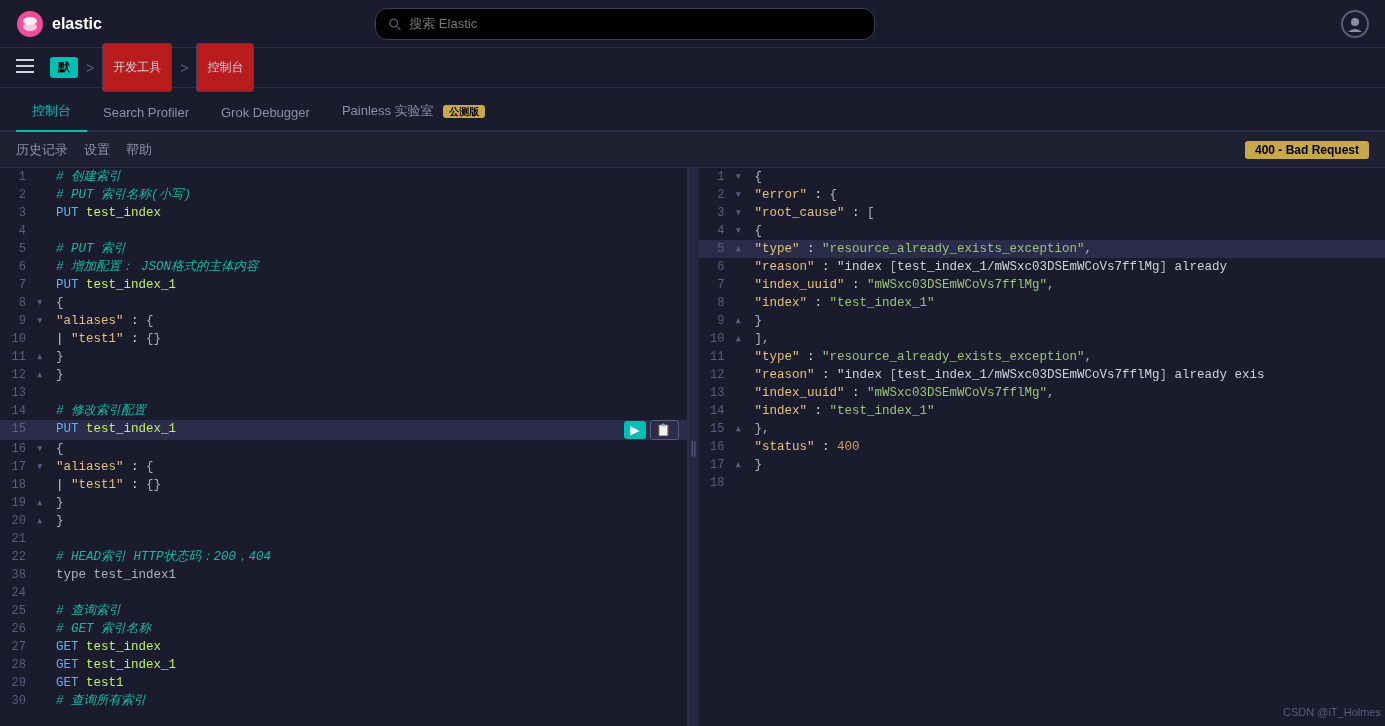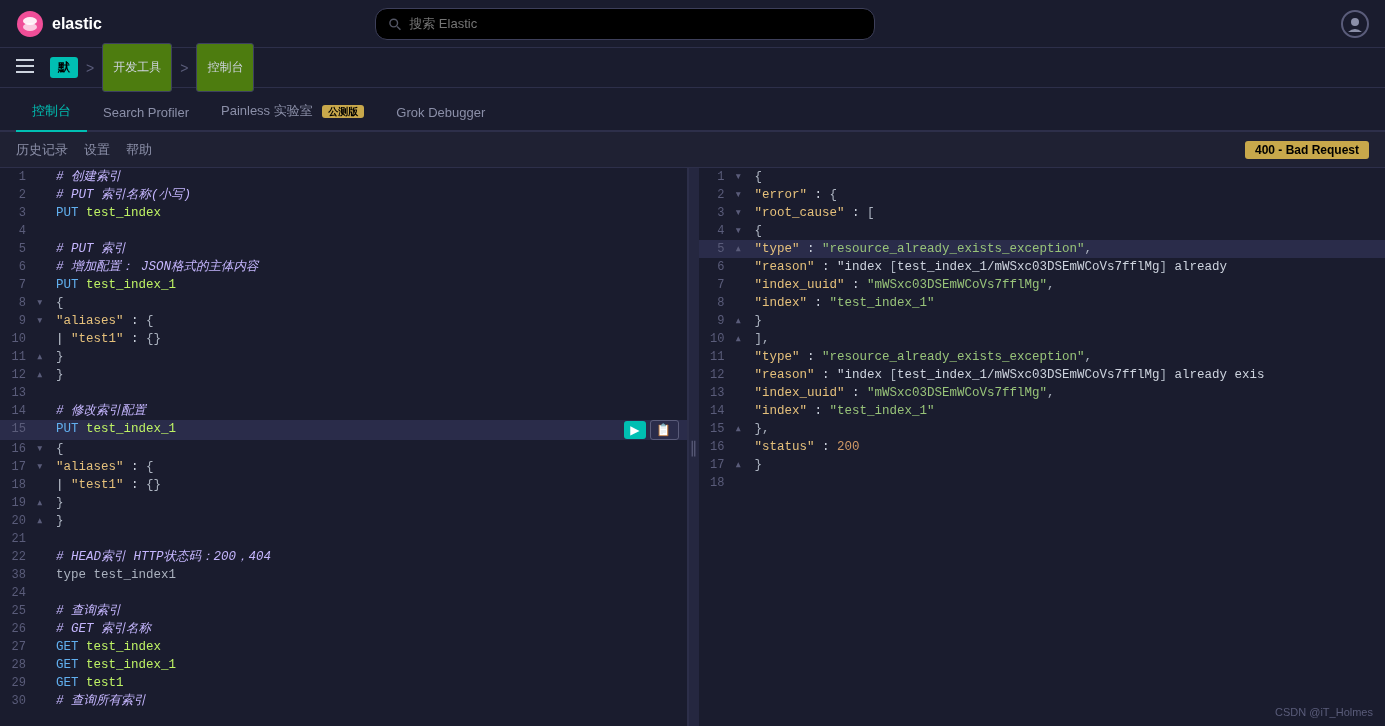--- a/index.html
+++ b/index.html
@@ -96,21 +96,21 @@
     .nav-badge {
       background: #00bfb3;
       color: #000;
       border-radius: 3px;
       padding: 2px 8px;
       font-size: 12px;
       font-weight: 600;
       cursor: pointer;
     }
     .breadcrumb-item {
-      background: #4d7c0f;
+      background: #b91c1c;
       border: 1px solid #3d4060;
       border-radius: 3px;
       padding: 15px 10px;
       font-size: 12px;
       cursor: pointer;
     }
     .breadcrumb-sep {
       color: #5a5c7a;
       font-size: 14px;
     }
@@ -274,40 +274,40 @@
       color: #fff;
       font-size: 12px;
     }
     .action-btn.outline {
       background: transparent;
       border: 1px solid #5a5c7a;
       color: #8b8fa8;
     }
     .c-string { color: #98c379; }
     .c-number { color: #d19a66; }
-    .c-comment { color: #c4b5fd; font-style: italic; }
+    .c-comment { color: #14b8a6; font-style: italic; }
     .c-key { color: #e5c07b; }
     .c-bracket { color: #abb2bf; }
     .c-method { color: #61afef; }
     .c-path { color: #bef264; }
     .c-plain { color: #abb2bf; }
 
     
     .code-area::-webkit-scrollbar {
       width: 6px;
       height: 6px;
     }
     .code-area::-webkit-scrollbar-track { background: #1a1c2e; }
     .code-area::-webkit-scrollbar-thumb { background: #3d3f5a; border-radius: 3px; }
 
     
     .watermark {
       position: fixed;
       bottom: 8px;
-      right: 12px;
+      right: 4px;
       color: #5a5c7a;
       font-size: 11px;
     }
   </style>
 </head>
 <body>
 
 <div class="top-bar">
   <div class="elastic-logo">
     <svg class="elastic-logo-icon" viewBox="0 0 28 28">
@@ -356,25 +356,25 @@
 </div>
 
 <div class="tab-bar">
   <div class="tab-item active">
     <span>控制台</span>
   </div>
   <div class="tab-item">
     <span>Search Profiler</span>
   </div>
   <div class="tab-item">
+    <span>Grok Debugger</span>
+  </div>
+  <div class="tab-item">
     <span>Painless 实验室</span>
     <span class="tab-badge">公测版</span>
-  </div>
-  <div class="tab-item">
-    <span>Grok Debugger</span>
   </div>
 </div>
 
 <div class="toolbar">
   <span class="toolbar-item">历史记录</span>
   <span class="toolbar-item">设置</span>
   <span class="toolbar-item">帮助</span>
   <span class="status-badge">400 - Bad Request</span>
 </div>
 
@@ -614,21 +614,21 @@
           <span class="line-content">    <span class="c-key">"index"</span> : <span class="c-string">"test_index_1"</span></span>
         </div>
         <div class="code-line">
           <span class="line-num">15</span>
           <span class="line-arrow">▴</span>
           <span class="line-content"><span class="c-plain">  },</span></span>
         </div>
         <div class="code-line">
           <span class="line-num">16</span>
           <span class="line-arrow"> </span>
-          <span class="line-content">  <span class="c-key">"status"</span> : <span class="c-number">200</span></span>
+          <span class="line-content">  <span class="c-key">"status"</span> : <span class="c-number">400</span></span>
         </div>
         <div class="code-line">
           <span class="line-num">17</span>
           <span class="line-arrow">▴</span>
           <span class="line-content"><span class="c-plain">}</span></span>
         </div>
         <div class="code-line">
           <span class="line-num">18</span>
           <span class="line-arrow"> </span>
           <span class="line-content"><span class="c-plain"></span></span>

